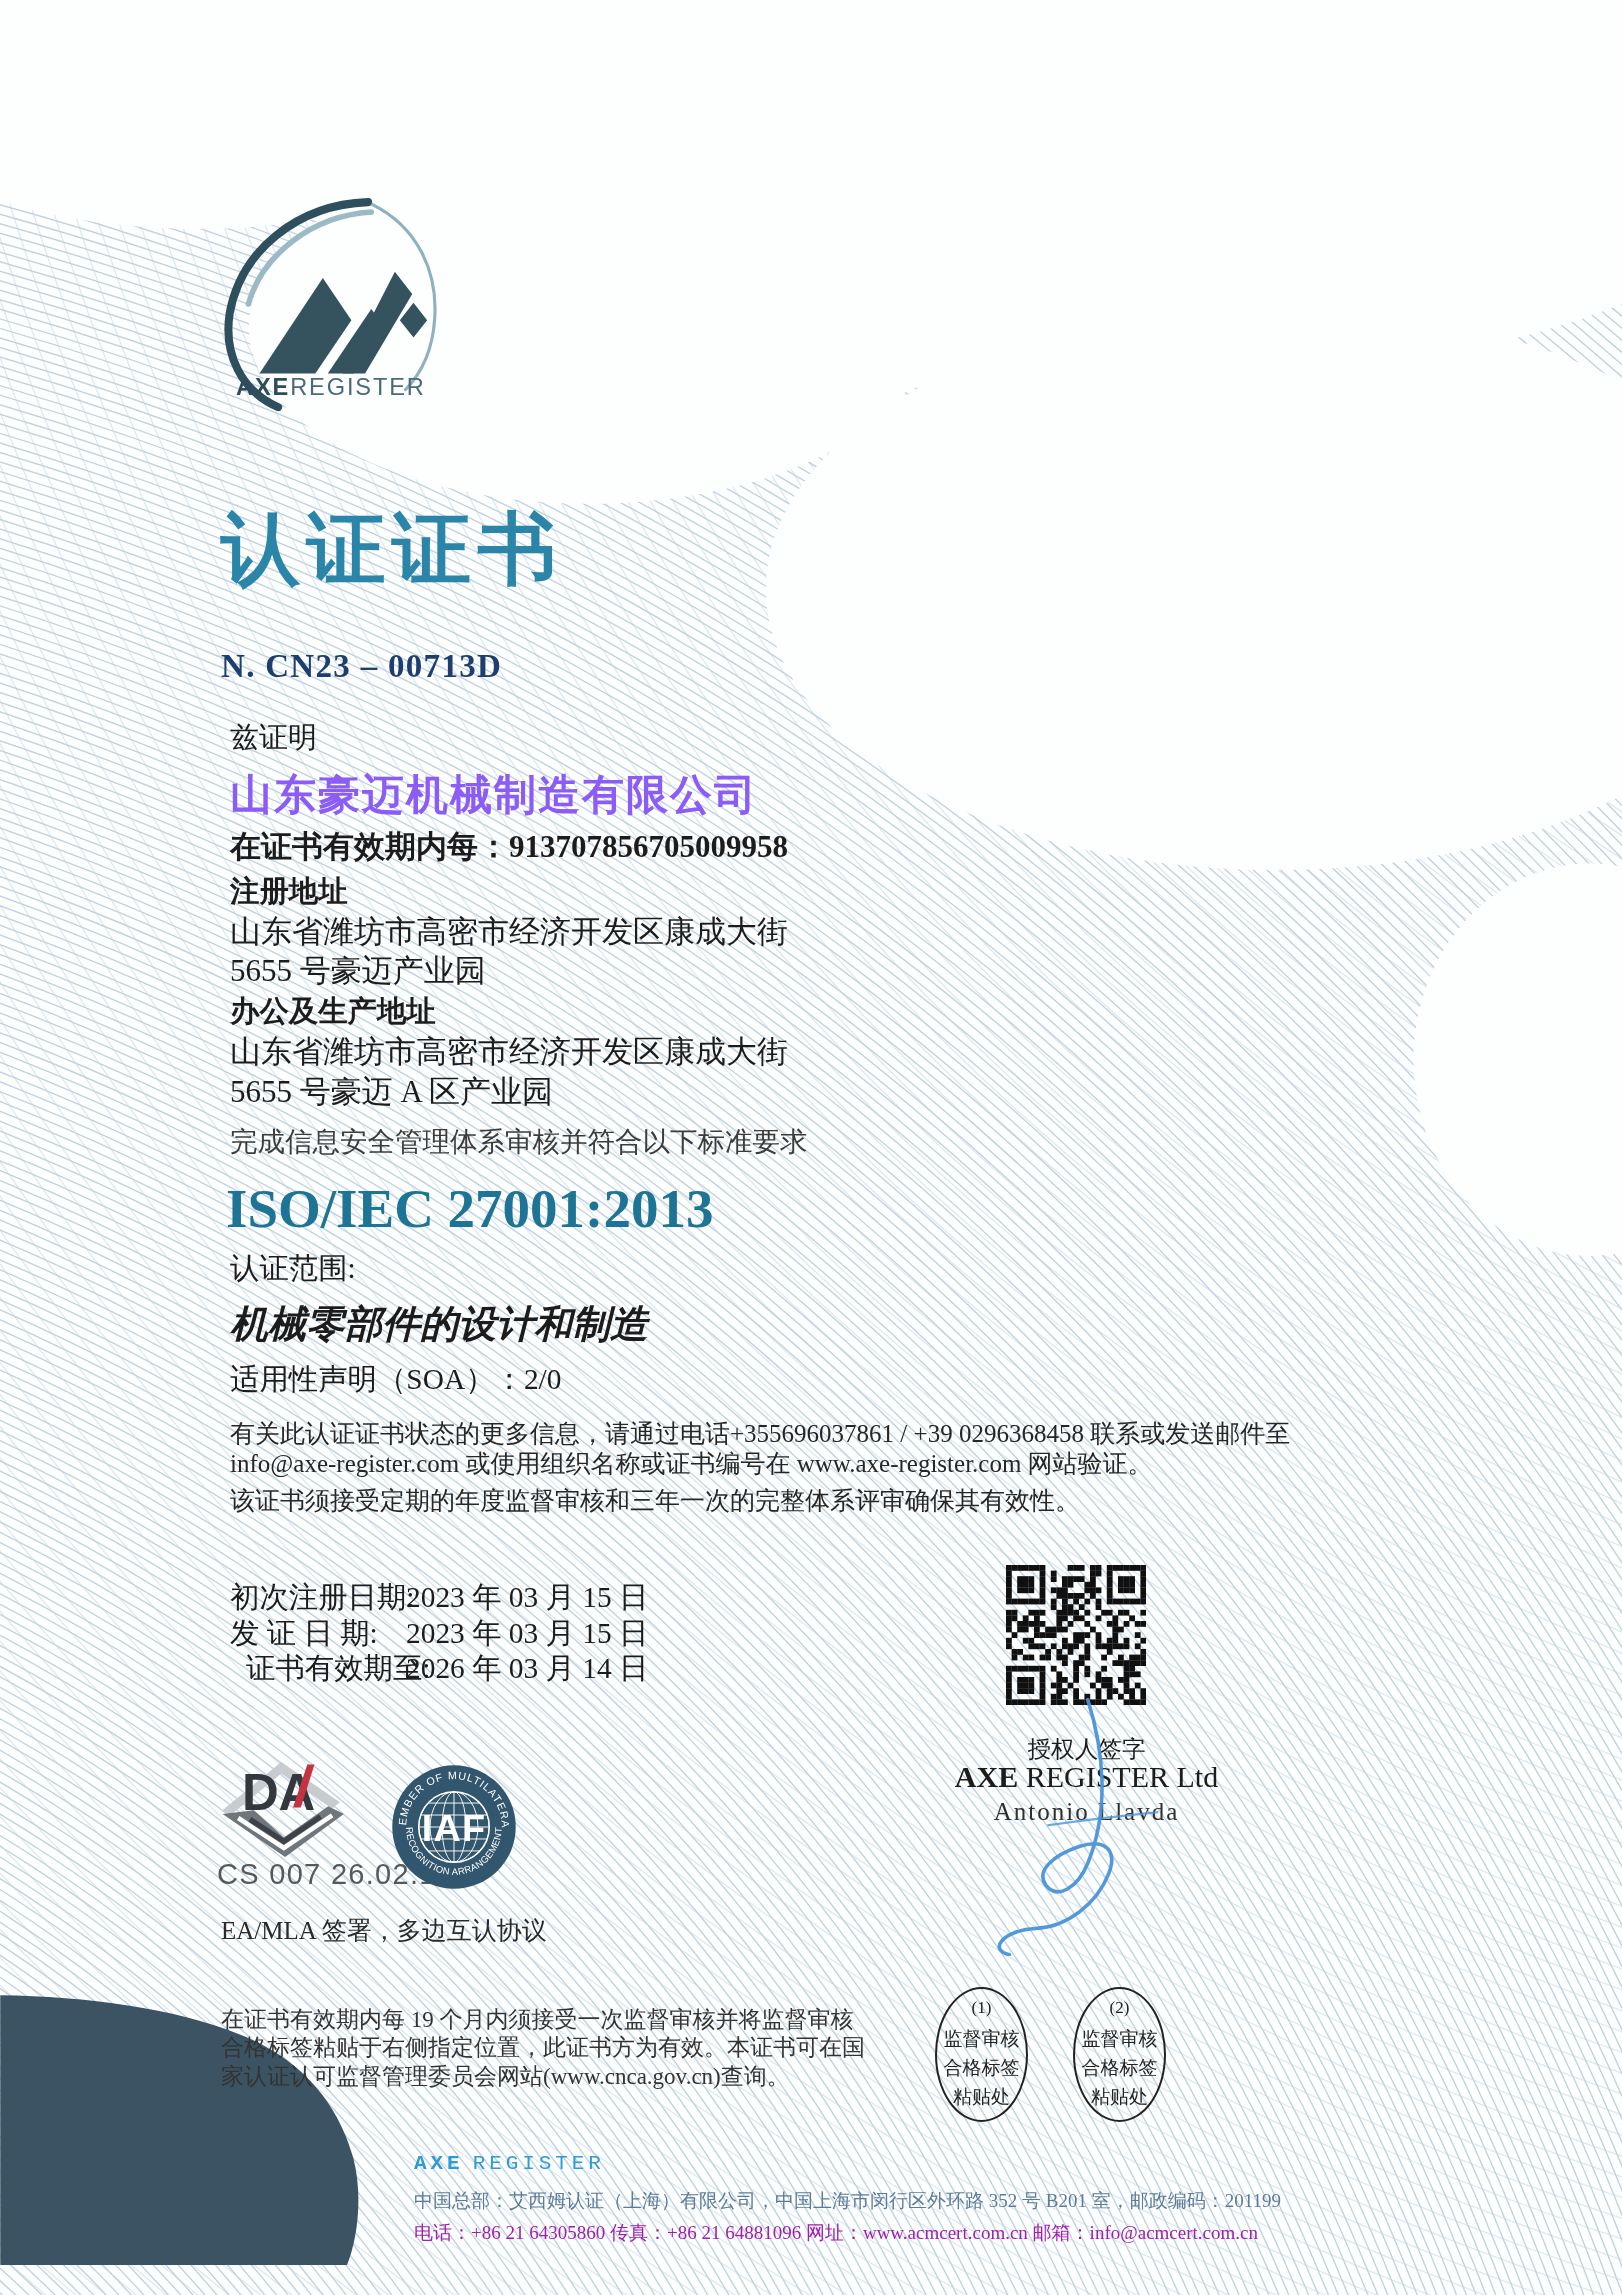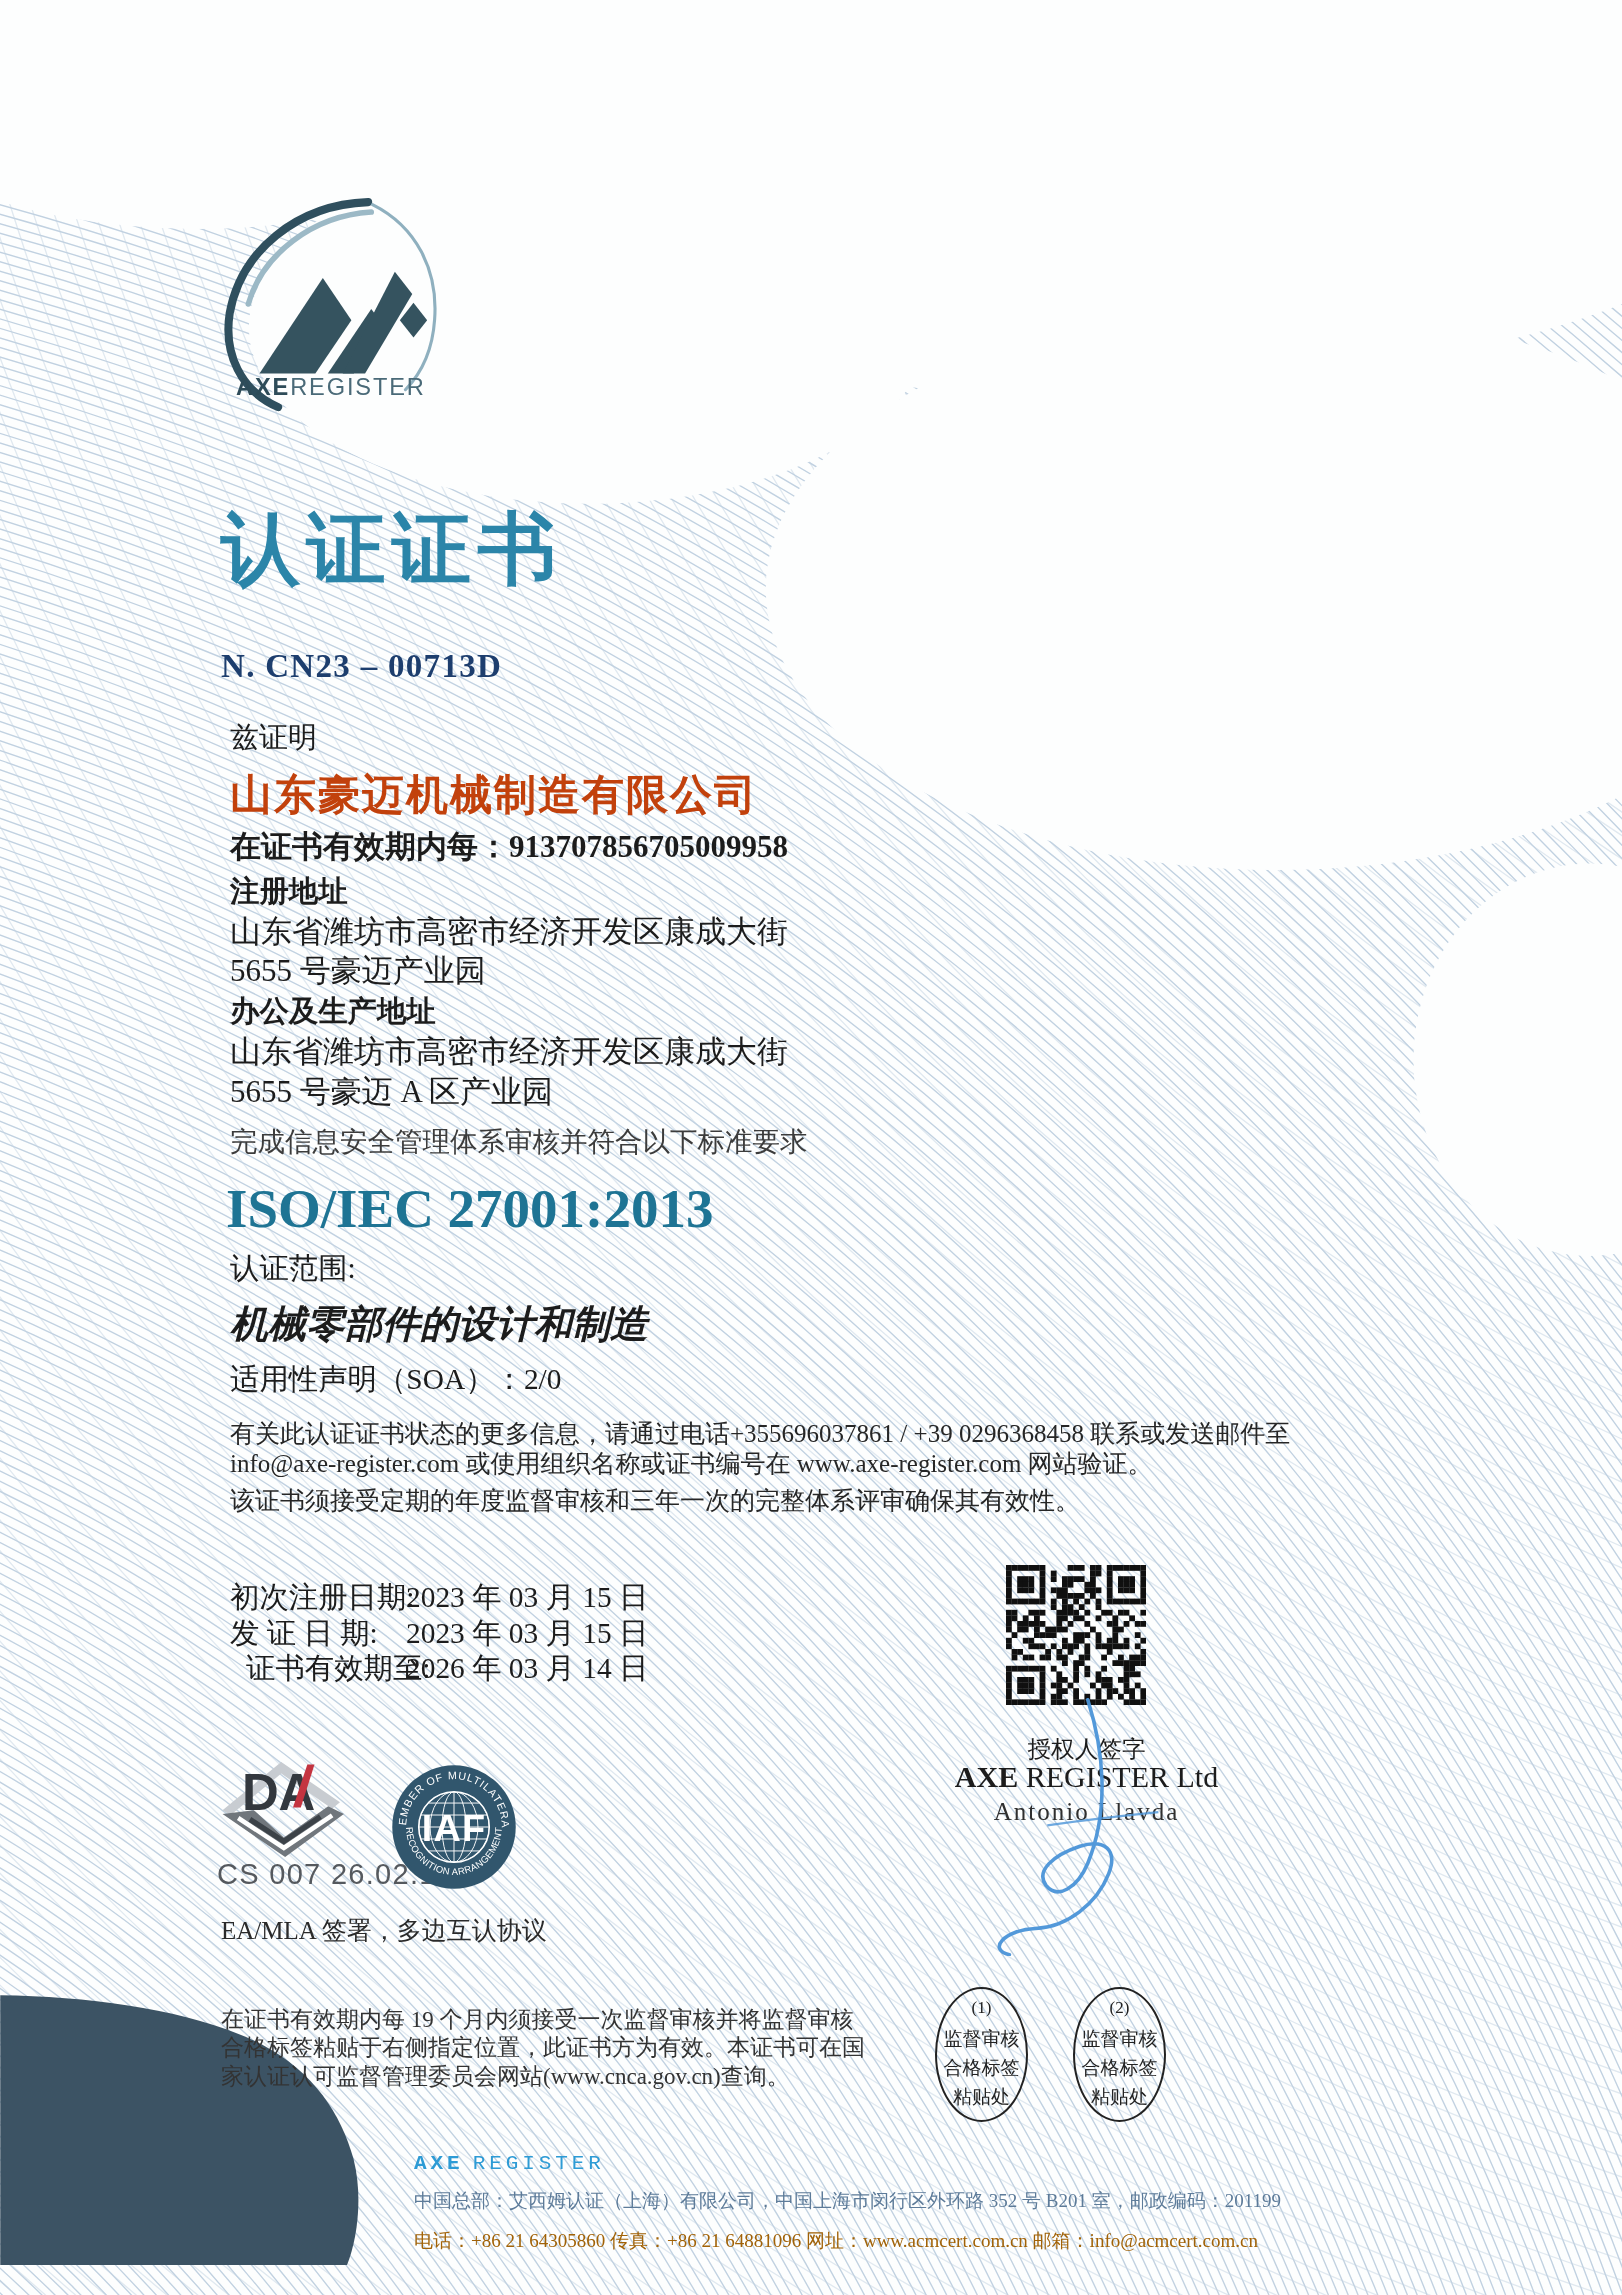--- a/index.html
+++ b/index.html
@@ -3,21 +3,21 @@
 <meta charset="utf-8">
 <style>
   html,body{margin:0;padding:0;background:#888;}
   #page{position:relative;width:1623px;height:2295px;background:#fdfefe;overflow:hidden;
         font-family:"Liberation Serif","DejaVu Serif",serif;color:#1c1c1c;}
   #bg{position:absolute;left:0;top:0;z-index:0;}
   .abs{position:absolute;z-index:2;white-space:nowrap;}
   .title{font-size:79px;font-weight:600;color:#2b85a9;letter-spacing:6.5px;}
   .certno{font-size:33px;font-weight:700;color:#1d3e6e;letter-spacing:1.3px;}
   .attest{font-size:29px;}
-  .company{font-size:42px;font-weight:700;color:#c2410c;letter-spacing:2px;}
+  .company{font-size:42px;font-weight:700;color:#8b5cf6;letter-spacing:2px;}
   .credit{font-size:31px;font-weight:600;}
   .addr-label{font-size:29.4px;font-weight:700;}
   .addr{font-size:31px;}
   .audit{font-size:27.5px;color:#3c3c3c;}
   .standard{font-size:55px;font-weight:700;color:#1e7494;}
   .scopelabel{font-size:29.4px;}
   .scope{font-size:38px;font-weight:700;font-style:italic;}
   .soa{font-size:29.4px;text-align:center;}
   .small-par{font-size:25px;color:#262626;}
   .daterow{font-size:29.4px;}
@@ -27,21 +27,21 @@
   .cscode{font-family:"Liberation Sans","DejaVu Sans",sans-serif;font-size:29px;color:#55595e;letter-spacing:1.3px;}
   .eamla{font-size:25px;color:#2a2a2a;}
   .note{font-size:23px;color:#333;}
   .sticker{position:absolute;z-index:2;border:2.6px solid #222;border-radius:50%;
            display:flex;flex-direction:column;align-items:center;justify-content:center;text-align:center;}
   .sticker .idx{font-size:17px;color:#222;margin-bottom:5.2px;}
   .sticker .ln{font-size:19px;color:#222;line-height:29px;}
   .footer-brand{font-family:Liberation Mono, monospace;font-size:21px;color:#2d9bd5;letter-spacing:3.9px;}
   .footer-brand b{font-weight:700;margin-right:9.2px;}
   .footer-line{font-size:19px;color:#5d7b99;}
-  .footer-line2{color:#a16207;margin-top:8px;}
+  .footer-line2{color:#a21caf;}
   .center-col{text-align:center;}
   svg text{font-family:"Liberation Sans","DejaVu Sans",sans-serif;}
 </style>
 </head>
 <body>
 
 <div id="page">
 
   <svg id="bg" width="1623" height="2295" viewBox="0 0 2480 3508">
     <g id="guillocheA" fill="none" stroke="#b7cadc" stroke-width="2.1" opacity="0.85">

